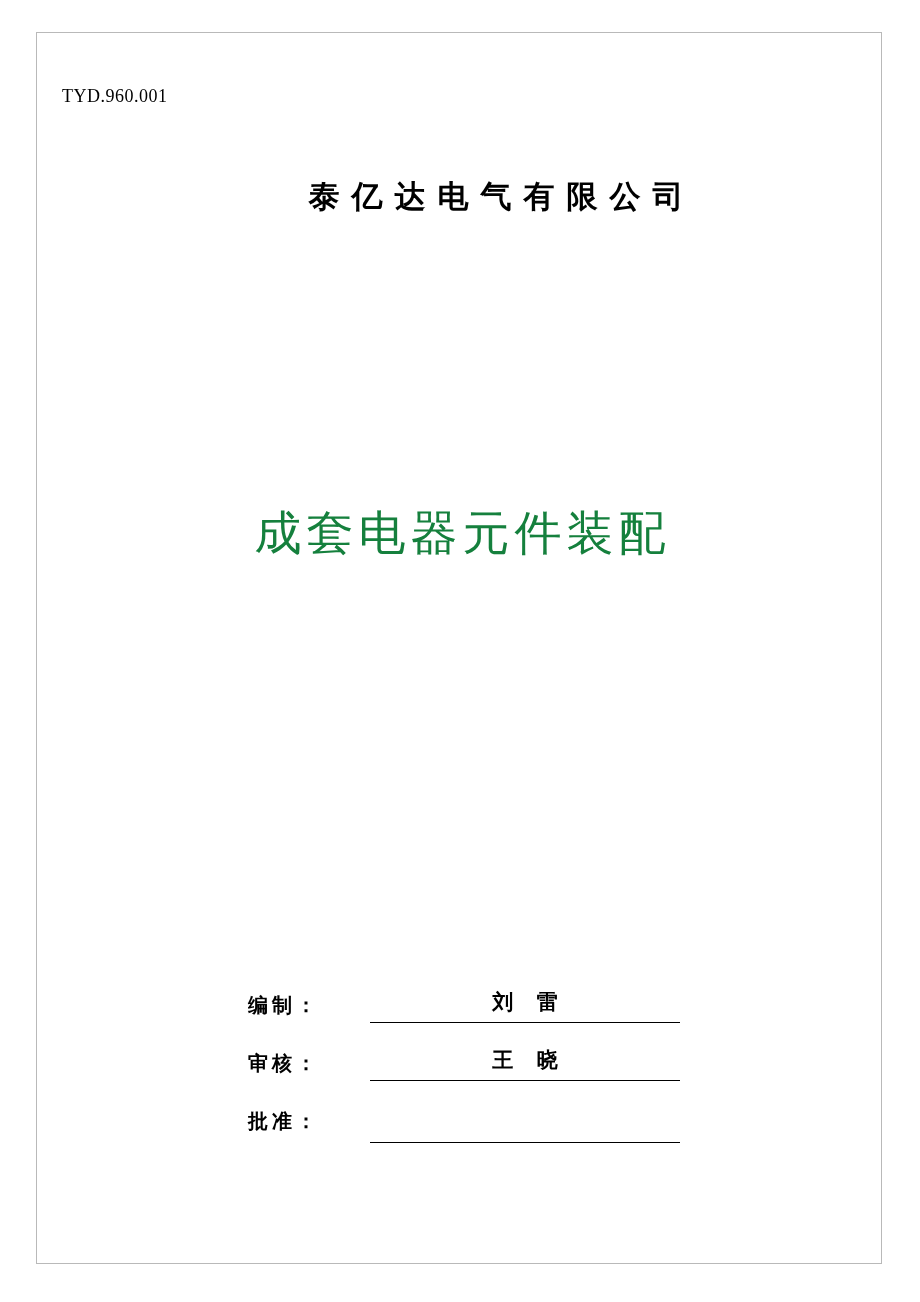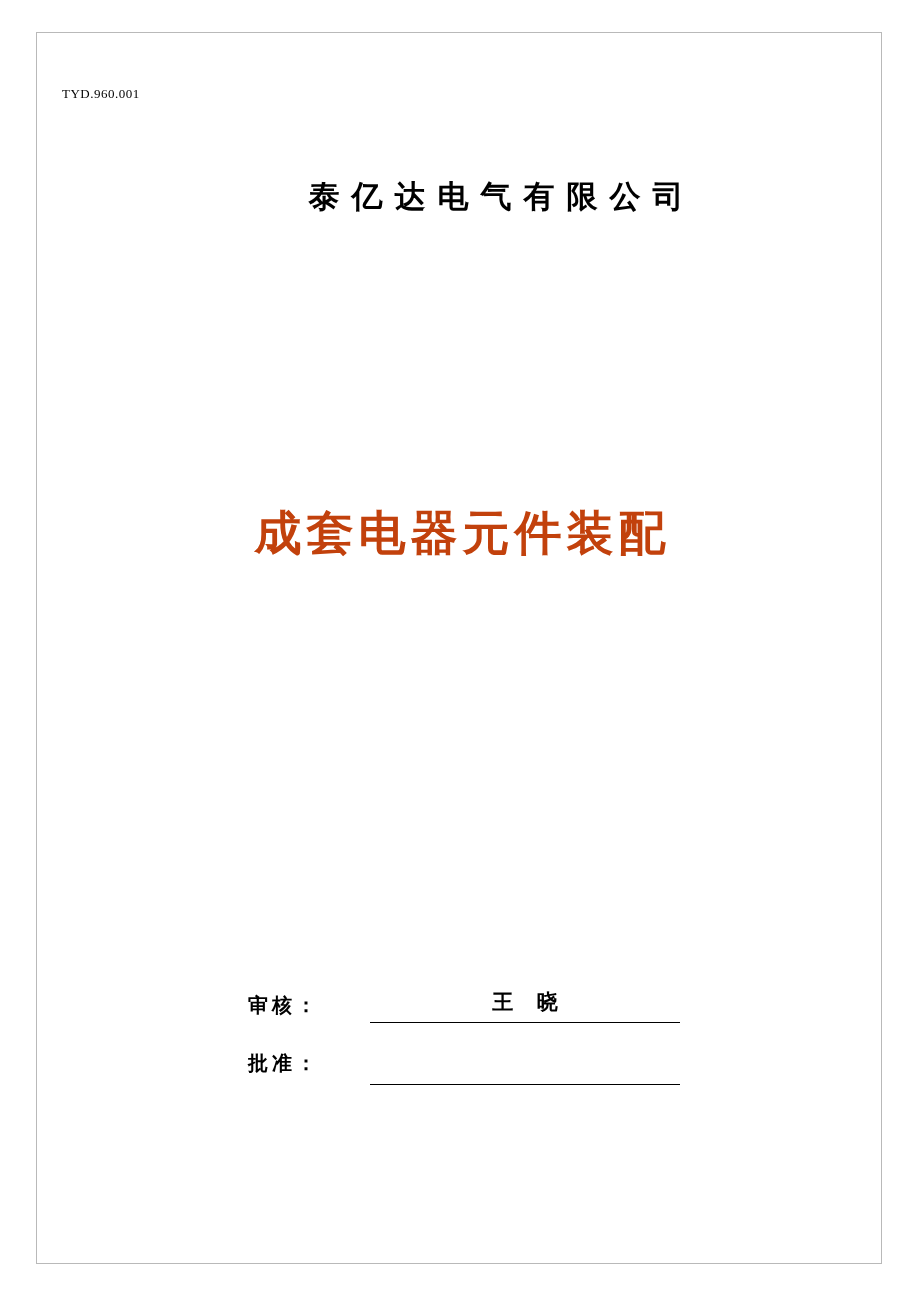--- a/index.html
+++ b/index.html
@@ -37,21 +37,21 @@
     top: 32px;
     width: 826px;
     height: 1232px;
     box-sizing: border-box;
   }
   .doc-code {
     position: absolute;
     left: 62px;
     top: 86px;
     font-family: "Liberation Serif", serif;
-    font-size: 13px;
+    font-size: 18px;
     letter-spacing: 0.5px;
     color: #000000;
     white-space: nowrap;
   }
   .company {
     position: absolute;
     left: 0;
     top: 176px;
     width: 920px;
     text-align: center;
@@ -66,25 +66,25 @@
   .title-block {
     position: absolute;
     left: 0;
     top: 500px;
     width: 920px;
     text-align: center;
   }
   .title-line {
     font-family: "DejaVu Serif", serif;
     font-size: 47px;
-    font-weight: bold;
+    font-weight: normal;
     letter-spacing: 5px;
     text-indent: 5px;
     line-height: 66px;
-    color: #c2410c;
+    color: #15803d;
     white-space: nowrap;
   }
   .signatures {
     position: absolute;
     left: 248px;
     top: 982px;
     width: 460px;
   }
   .sig-row {
     position: relative;
@@ -140,20 +140,25 @@
   <div class="doc-code">TYD.960.001</div>
 
   <div class="company">泰亿达电气有限公司</div>
 
   <div class="title-block">
     <div class="title-line">成套电器元件装配</div>
   </div>
 
   <div class="signatures">
 
+    <div class="sig-row">
+      <span class="sig-label">编制：</span>
+      <span class="sig-value">刘  雷</span>
+      <span class="sig-line"></span>
+    </div>
 
     <div class="sig-row">
       <span class="sig-label">审核：</span>
       <span class="sig-value">王  晓</span>
       <span class="sig-line"></span>
     </div>
 
     <div class="sig-row approve">
       <span class="sig-label">批准：</span>
       <span class="sig-line"></span>

